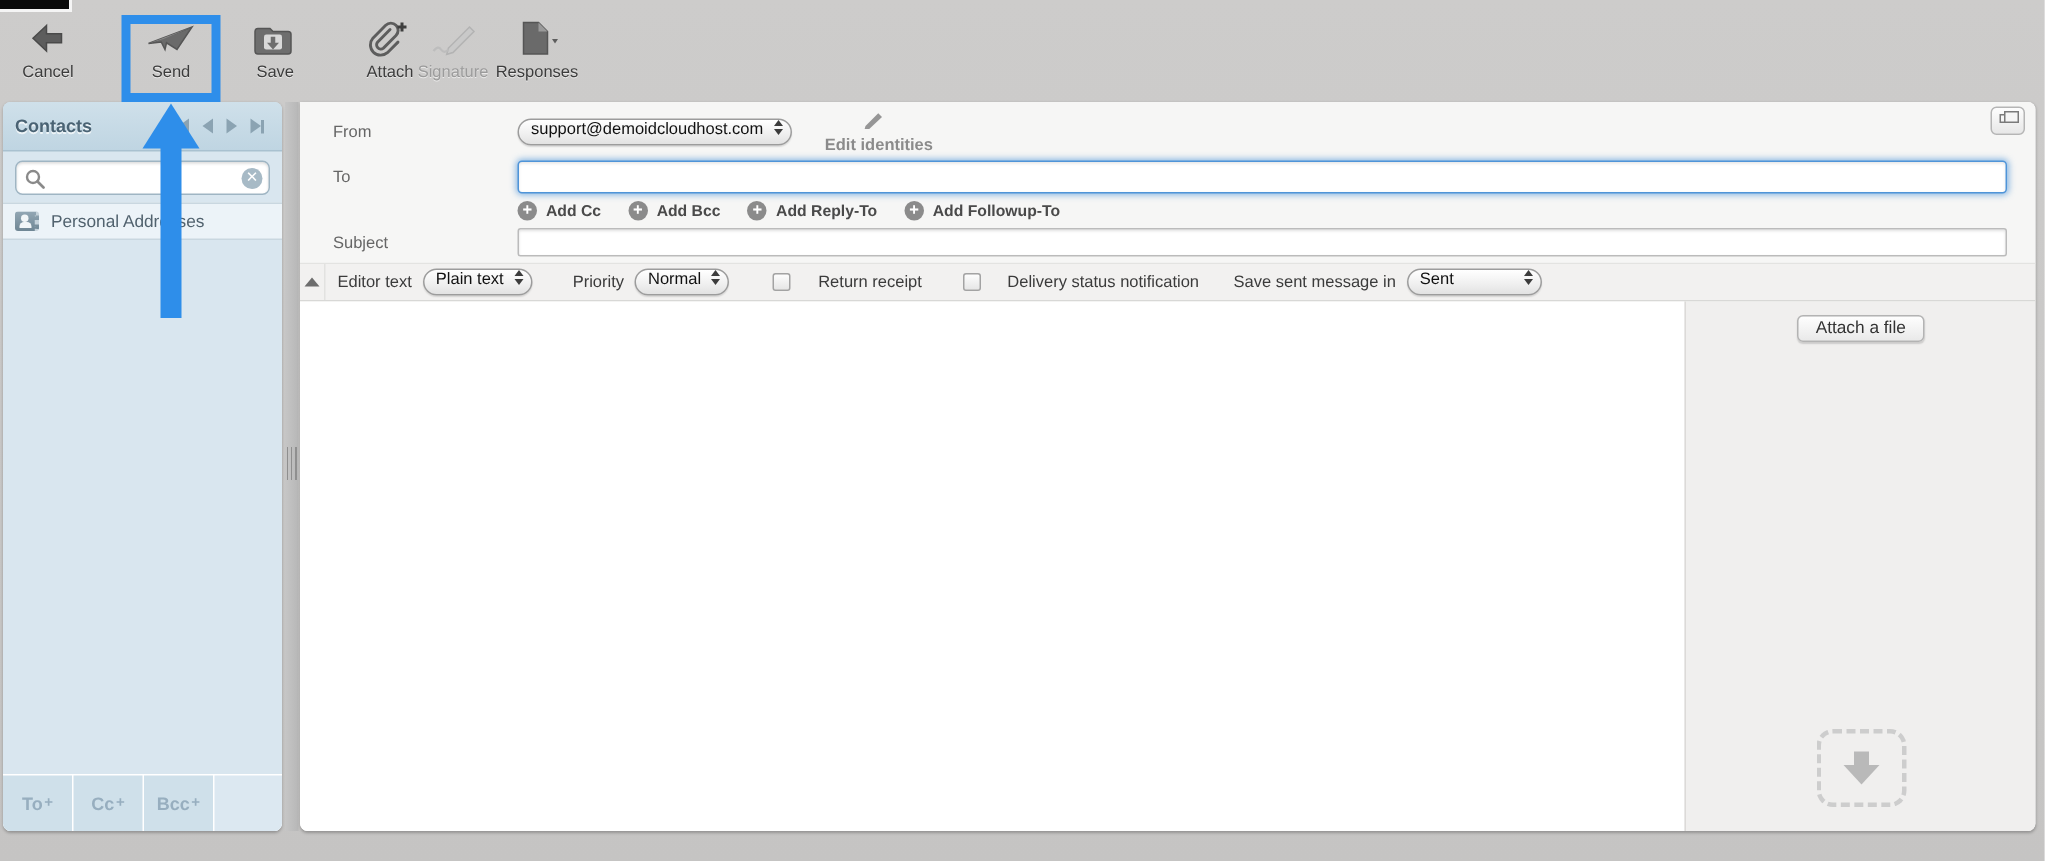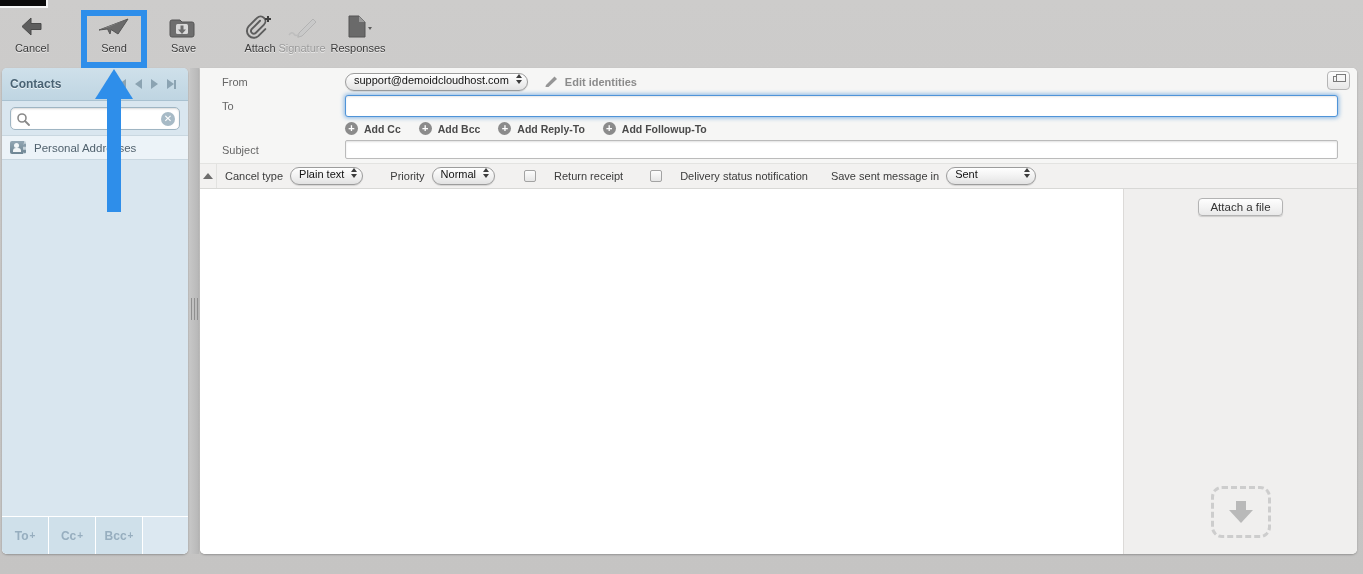--- a/index.html
+++ b/index.html
@@ -91,21 +91,21 @@
 
   .mac-select { display:inline-flex; align-items:flex-start; height:18px; padding:0 5px 0 8px;
           background:linear-gradient(180deg,#ffffff,#efefef 60%,#e2e2e2); border:1px solid #9c9c9c;
           border-radius:9px; font-size:11px; color:#111; cursor:pointer;
           box-shadow:0 1px 1px rgba(0,0,0,.12); white-space:nowrap; }
   .ud { display:inline-flex; flex-direction:column; margin-left:7px; gap:2px; }
   .ud i { display:block; width:0; height:0; border-left:3.5px solid transparent; border-right:3.5px solid transparent; }
   .ud i.up { border-bottom:4px solid #3c3c3c; }
   .ud i.dn { border-top:4px solid #3c3c3c; }
 
-  .edit-id { display:inline-flex; align-items:center; margin-left:16px; cursor:pointer; }
+  .edit-id { display:inline-flex; align-items:center; margin-left:16px; cursor:pointer;flex-direction:column; }
   .edit-id .txt { font-size:11px; font-weight:bold; color:#8b8b8b; margin-left:6px; }
 
   .to-input { flex:1; height:22px; margin-right:9px; border:1px solid #4f94d8; border-radius:3px;
           box-shadow:0 0 4px 1px rgba(77,148,216,.65), inset 0 1px 2px rgba(0,0,0,.1);
           font-size:12px; padding:0 6px; outline:none; background:#fff; }
   .subject-input { flex:1; height:19px; margin-right:9px; border:1px solid #bbb; border-radius:2px;
           box-shadow:inset 0 1px 2px rgba(0,0,0,.12); font-size:12px; padding:0 6px; outline:none; }
 
   .addlinks { padding:3px 10px 3px 145px; display:flex; gap:18px; align-items:center; }
   .addlink { display:inline-flex; align-items:center; gap:6px; cursor:pointer; }
@@ -327,21 +327,21 @@
         <span class="hlabel">Subject</span>
         <input class="subject-input" value="" style="">
       </div>
     </div>
 
     <div class="options-row">
       <span class="collapse-col">
         <span class="tri-up"></span>
       </span>
       <span class="gap" style="width:8px;"></span>
-      <span class="opt-label">Cancel type</span>
+      <span class="opt-label">Editor text</span>
       <span class="gap" style="width:7px;"></span>
       <span class="mac-select">
         <span>Plain text</span>
         <span class="ud">
             <i class="up"></i>
             <i class="dn"></i>
           </span>
       </span>
       <span class="gap" style="width:27px;"></span>
       <span class="opt-label">Priority</span>

